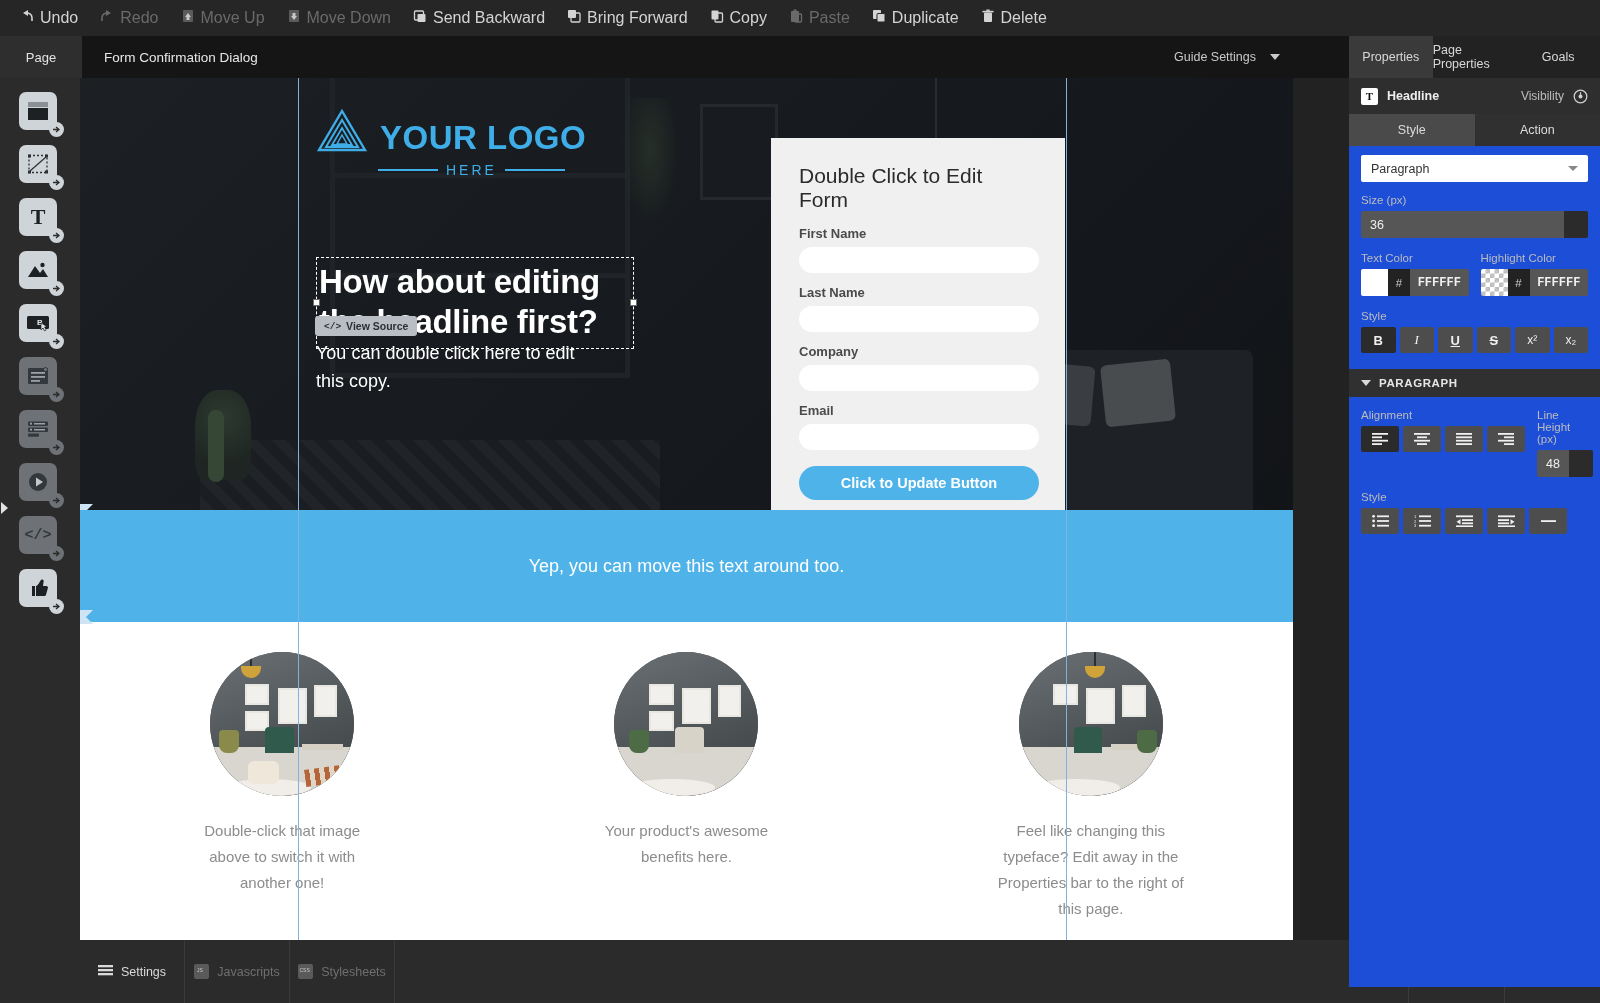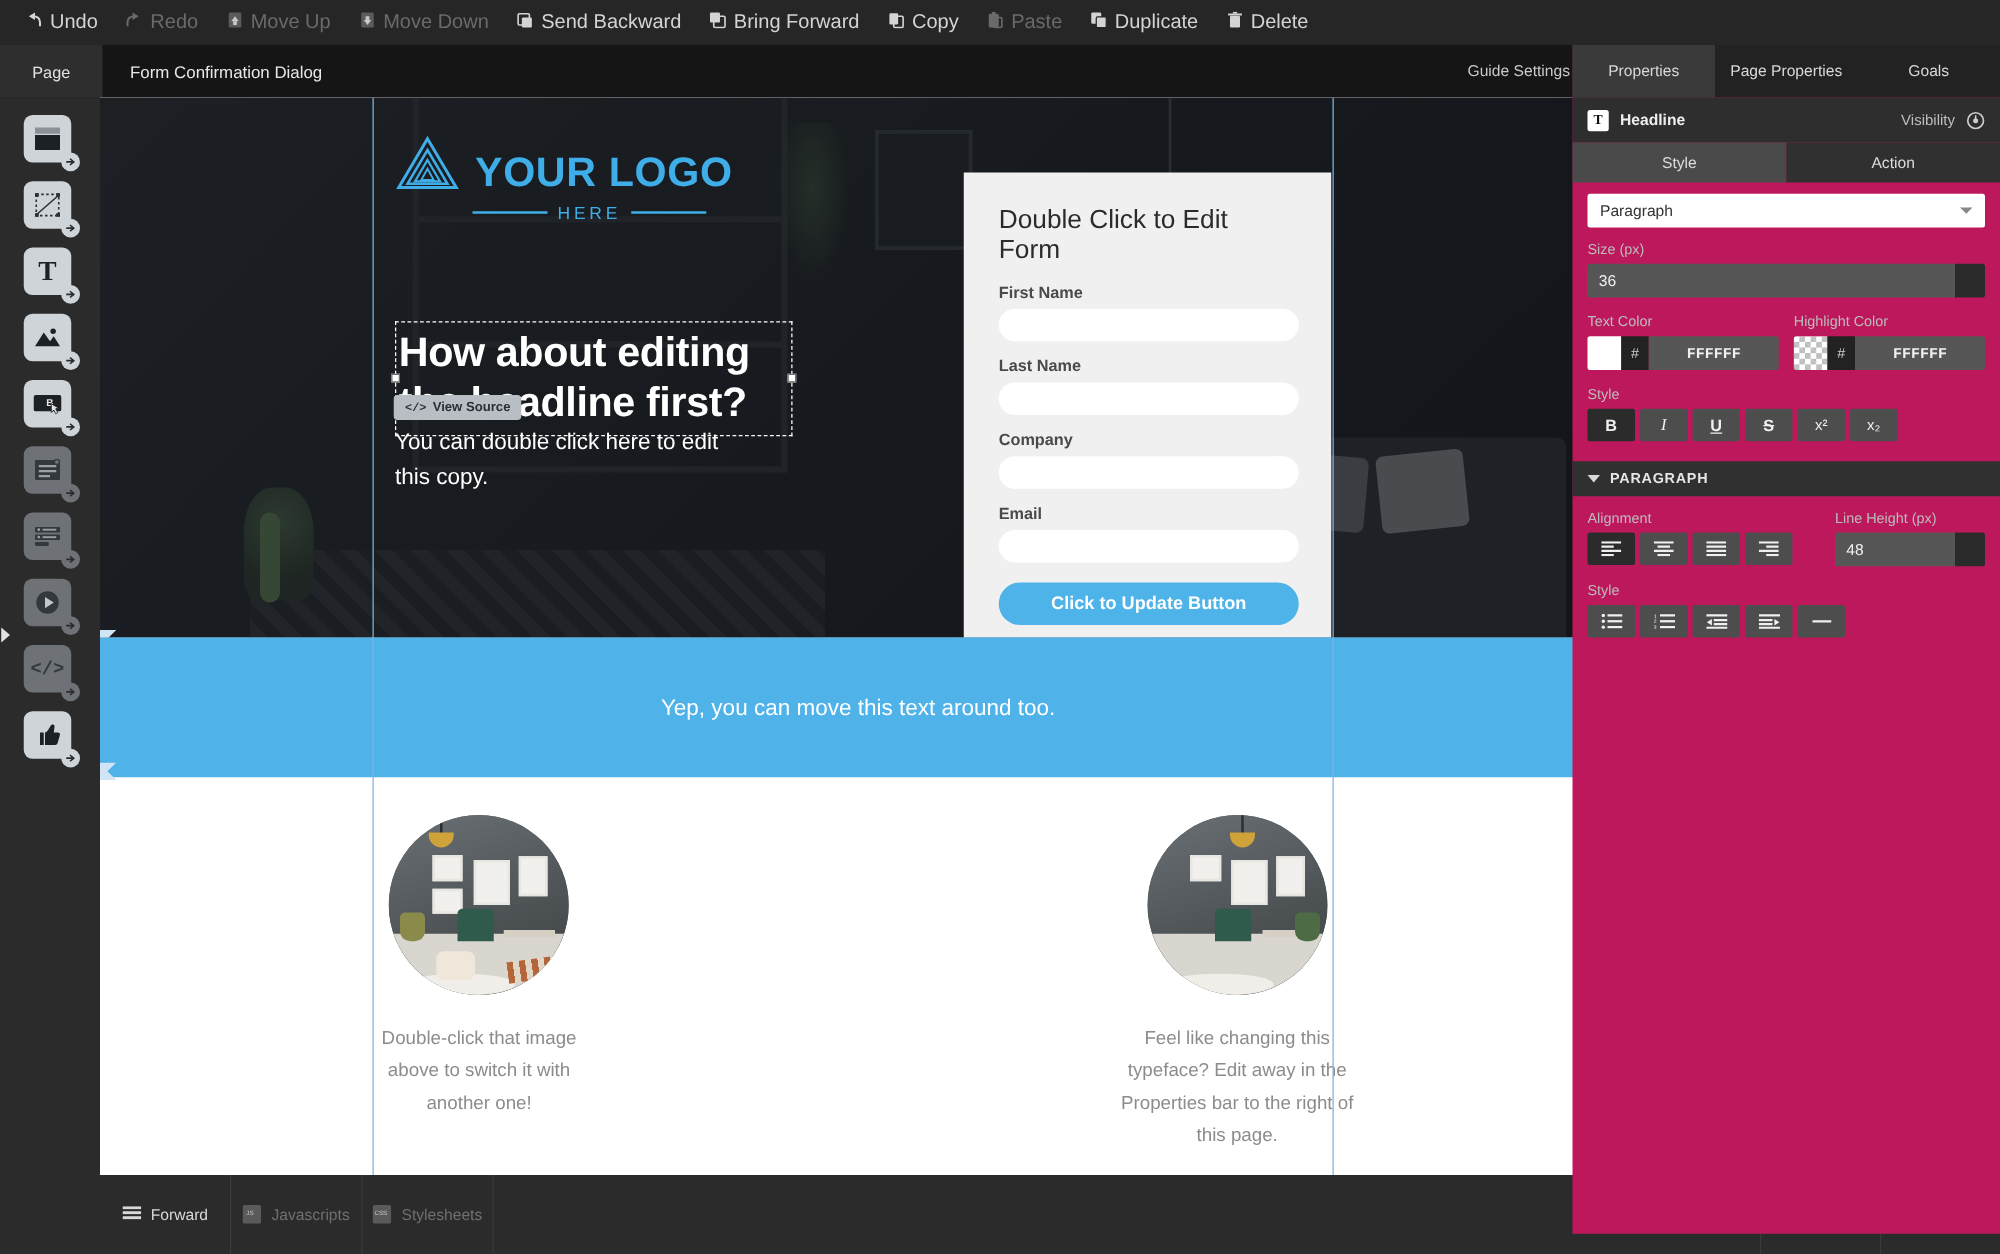--- a/index.html
+++ b/index.html
@@ -258,22 +258,22 @@
   .bb-tab:first-of-type { border-left: 1px solid #3a3a3a; }
   .bb-right { margin-left: auto; display: flex; align-items: stretch; }
   .bb-dev {
     width: 96px; display: flex; align-items: center; justify-content: center; gap: 7px;
     color: #6f6f6f; font-size: 12.5px; border-left: 1px solid #3a3a3a; cursor: pointer;
   }
   .bb-ico { display: inline-flex; }
 
   
   .rightpanel {
-    position: absolute; right: 0; top: 36px; width: 342px; bottom: 16px;
-    background: #be185d;
+    position: absolute; right: 0; top: 36px; width: 251px; bottom: 16px;
+    background: #1d4ed8;
   }
   .rp-tabs { display: flex; height: 42px; background: #222; }
   .rp-tab {
     flex: 1; display: flex; align-items: center; justify-content: center;
     color: #d8d8d8; font-size: 12.5px; cursor: pointer;
   }
   .rp-tab.active { background: #3a3a3a; }
   .rp-head {
     height: 36px; background: #2e2e2e; display: flex; align-items: center;
     padding: 0 12px; gap: 9px;
@@ -705,20 +705,34 @@
           <div class="fi-desk"></div>
             <div class="fi-mat"></div>
             <div class="fi-pill"></div>
             <div class="fi-strip"></div>
         </div>
         <div class="feat-text">Double-click that image above to switch it with another one!</div>
       </div>
       <div class="feat-col">
         <div class="feat-img">
           <div class="fi-wall"></div>
+          <div class="fi-fr a"></div>
+            <div class="fi-fr b"></div>
+            <div class="fi-fr c"></div>
+            <div class="fi-fr d"></div>
+          <div class="fi-floor"></div>
+            <div class="fi-chair" style="left:42%;background:#d8d3c8;"></div>
+          <div class="fi-pot" style="left:10%;background:#4d6b44;"></div>
+          <div class="fi-mat"></div>
+        </div>
+        <div class="feat-text">Your product's awesome benefits here.</div>
+      </div>
+      <div class="feat-col">
+        <div class="feat-img">
+          <div class="fi-wall"></div>
             <div class="fi-lamp" style="left:52%;"></div>
           <div class="fi-fr a"></div>
             <div class="fi-fr c"></div>
             <div class="fi-fr d"></div>
           <div class="fi-floor"></div>
             <div class="fi-chair" style="background:#2f5a4c;"></div>
           <div class="fi-desk"></div>
             <div class="fi-pot" style="left:82%;background:#4d6b44;"></div>
           <div class="fi-mat"></div>
         </div>
@@ -730,21 +744,21 @@
   <div class="bottombar">
     <div class="bb-spacer"></div>
     <div class="bb-tab">
       <span class="bb-ico">
           <svg width="15" height="13" viewBox="0 0 15 13">
             <rect x="0" y="0" width="15" height="2.3" fill="#d9d9d9"></rect>
             <rect x="0" y="4" width="15" height="2.3" fill="#d9d9d9"></rect>
             <rect x="0" y="8" width="15" height="2.3" fill="#d9d9d9"></rect>
           </svg>
         </span>
-      <span>Forward</span>
+      <span>Settings</span>
     </div>
     <div class="bb-tab dim">
       <span class="bb-ico">
           <svg width="15" height="15" viewBox="0 0 15 15">
             <rect width="15" height="15" rx="2" fill="#5a5a5a"></rect>
             <text x="3" y="8" font-size="5" fill="#c9c9c9" font-family="Liberation Sans, sans-serif">JS</text>
           </svg>
         </span>
       <span>Javascripts</span>
     </div>

